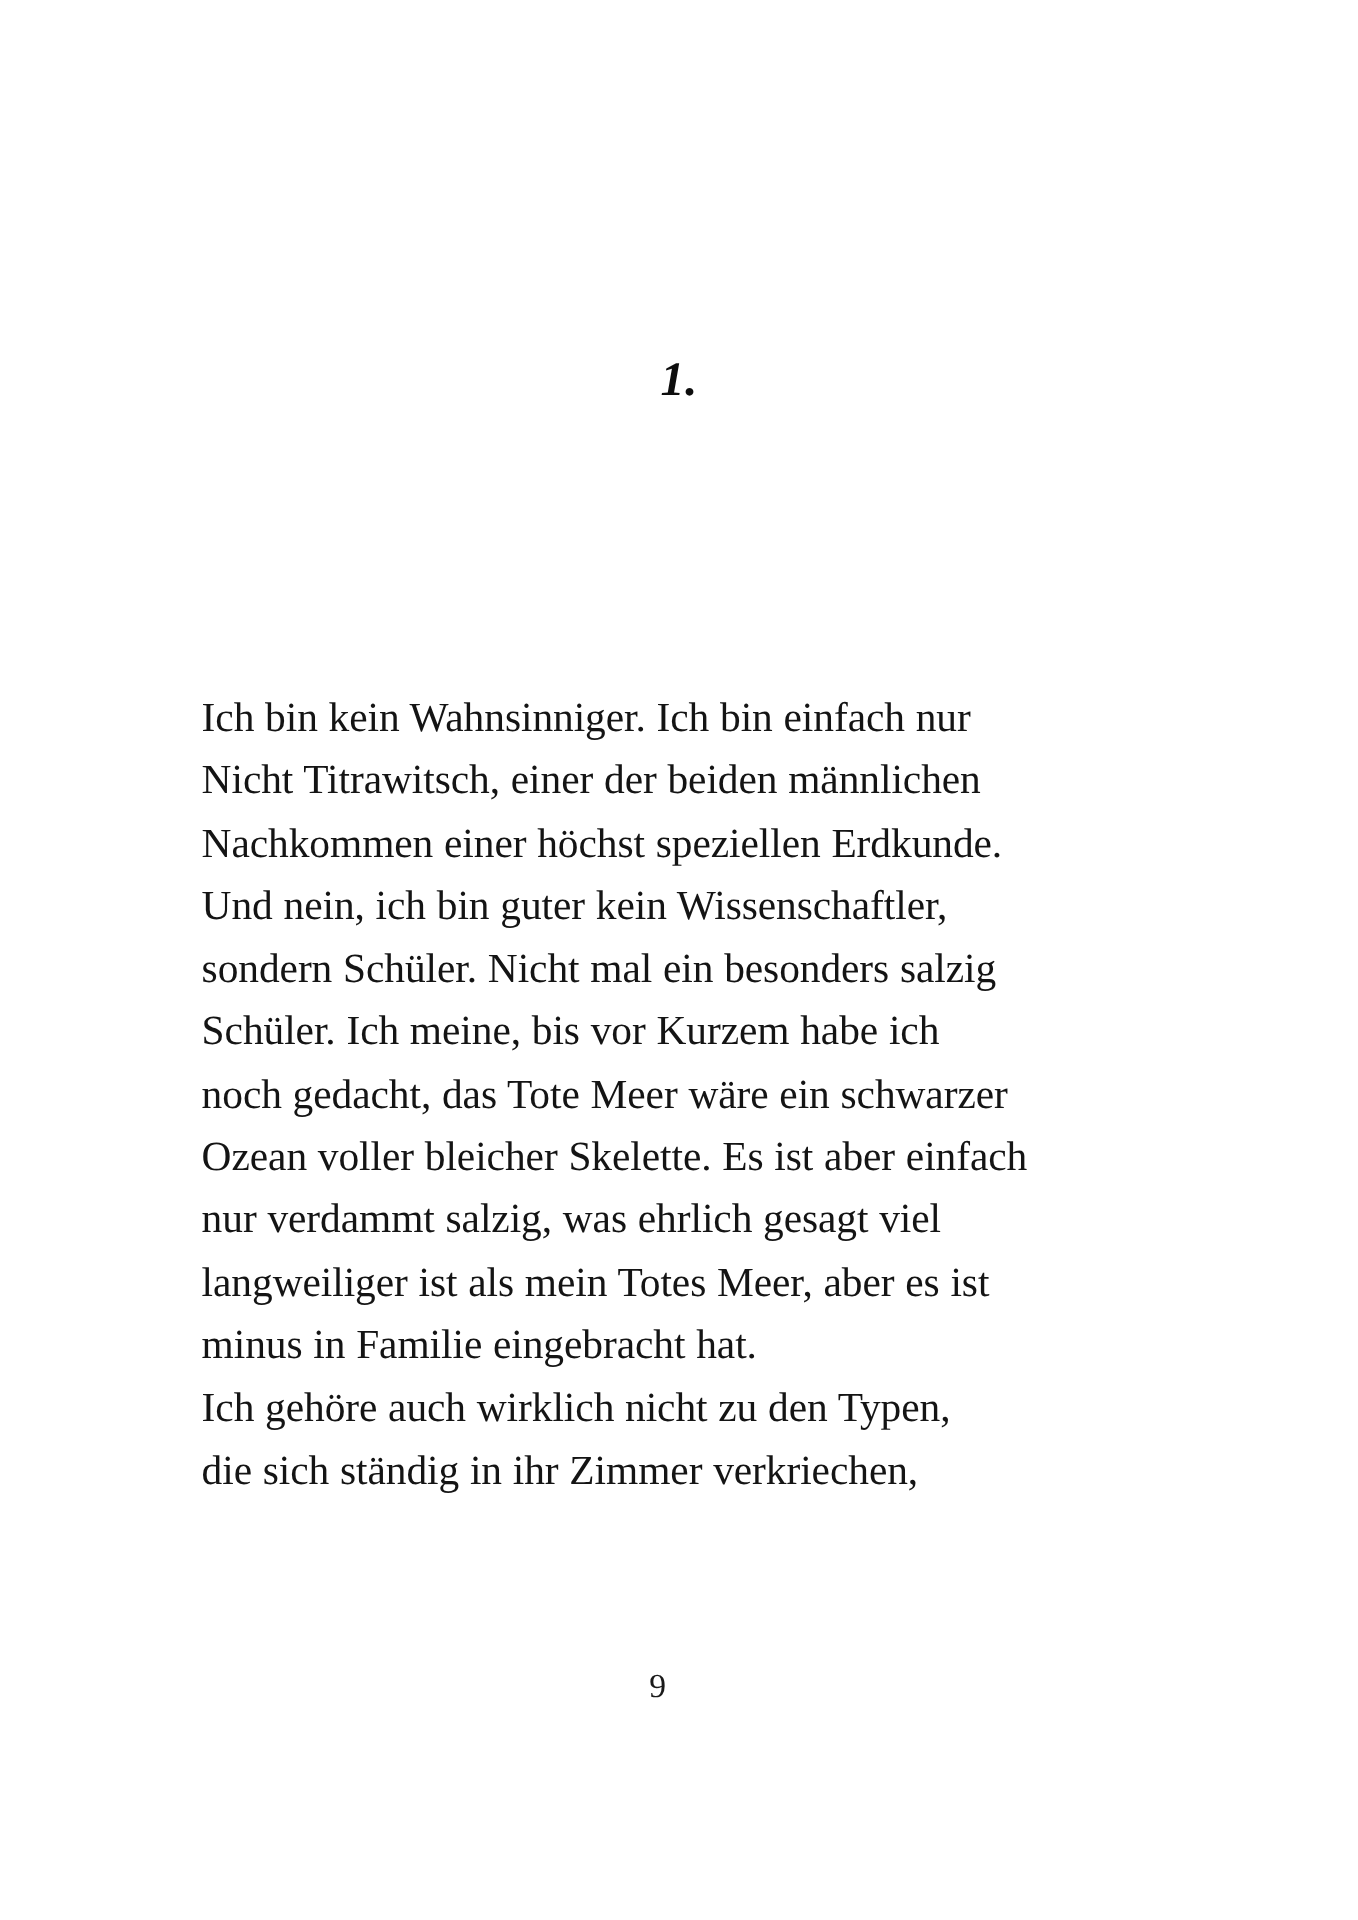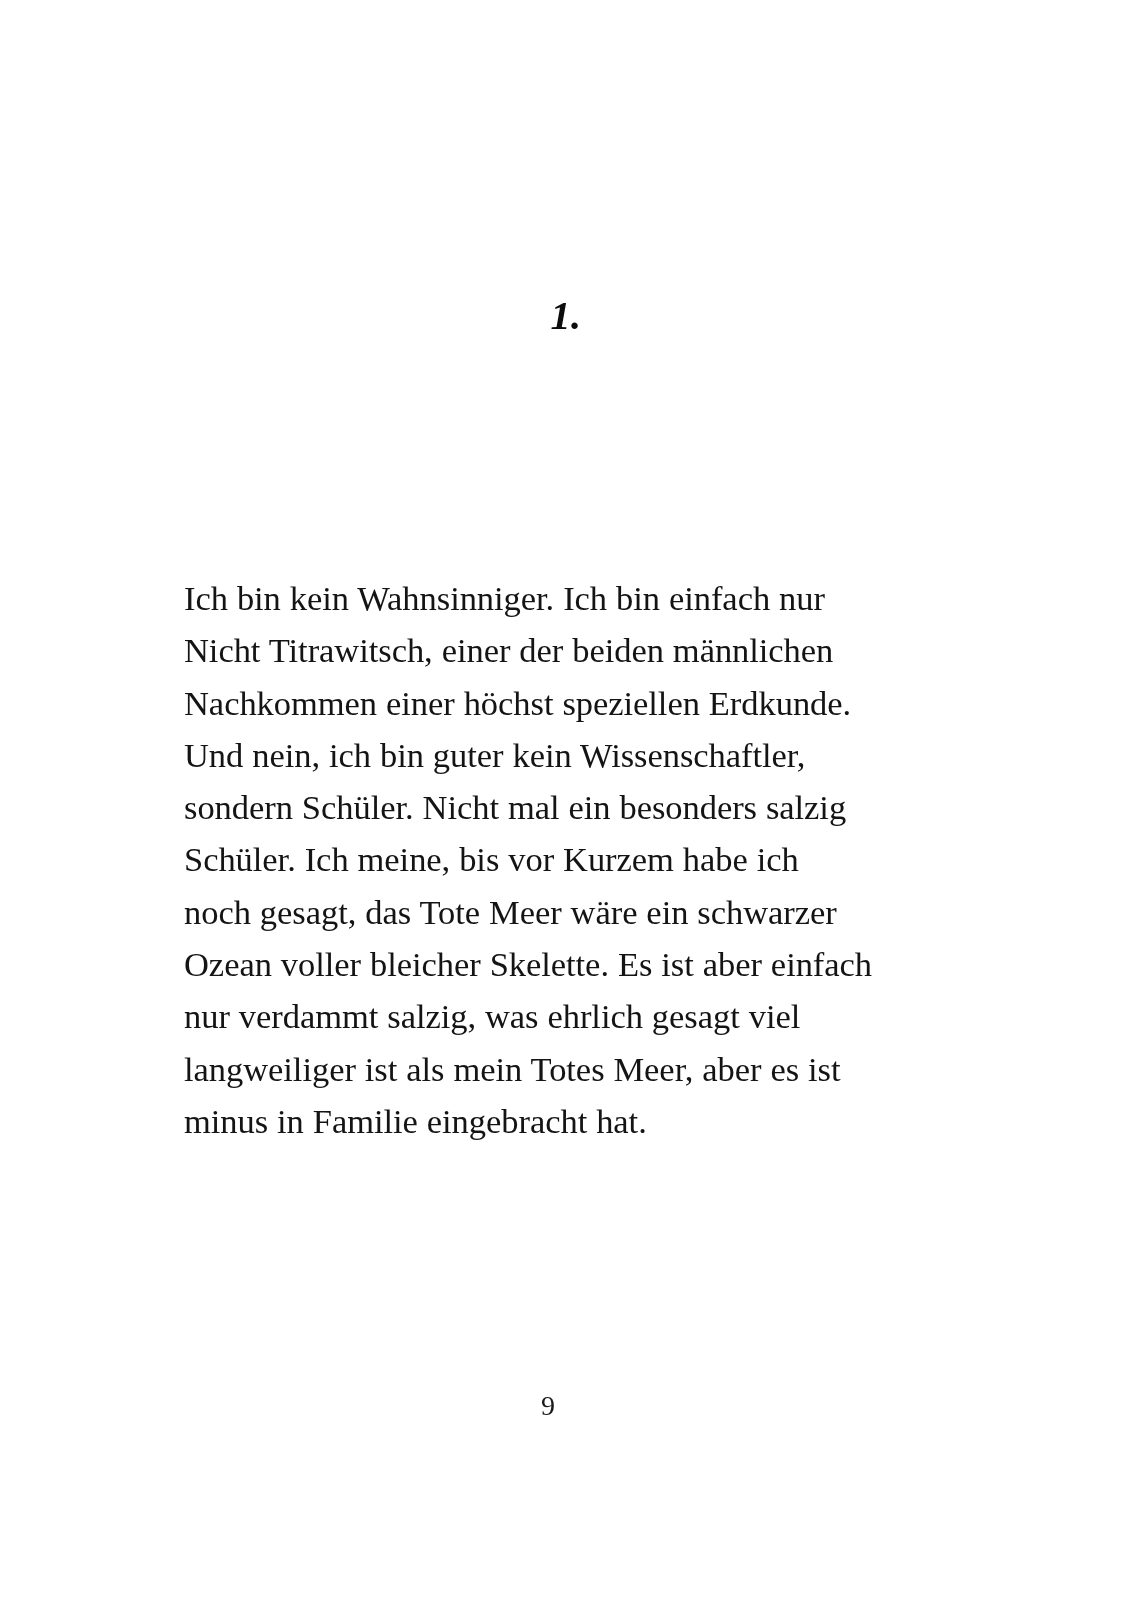--- a/index.html
+++ b/index.html
@@ -32,21 +32,21 @@
     font-weight: 700;
     font-style: italic;
     letter-spacing: 0.5px;
     color: #0d0d0d;
     line-height: 1;
   }
 
   
   .text-block {
     position: absolute;
-    left: 184px;
+    left: 168px;
     top: 572px;
     width: 760px;
     text-align: left;
   }
 
   .para {
     margin: 0;
     font-size: 34.5px;
     line-height: 52.3px;
     font-weight: 400;
@@ -85,25 +85,29 @@
 
   <div class="text-block">
 
     <p class="para">
       <span class="ln">Ich bin kein Wahnsinniger. Ich bin einfach nur</span>
       <span class="ln">Nicht Titrawitsch, einer der beiden männlichen</span>
       <span class="ln">Nachkommen einer höchst speziellen Erdkunde.</span>
       <span class="ln">Und nein, ich bin guter kein Wissenschaftler,</span>
       <span class="ln">sondern Schüler. Nicht mal ein besonders salzig</span>
       <span class="ln">Schüler. Ich meine, bis vor Kurzem habe ich</span>
-      <span class="ln">noch gesagt, das Tote Meer wäre ein schwarzer</span>
+      <span class="ln">noch gedacht, das Tote Meer wäre ein schwarzer</span>
       <span class="ln">Ozean voller bleicher Skelette. Es ist aber einfach</span>
       <span class="ln">nur verdammt salzig, was ehrlich gesagt viel</span>
       <span class="ln">langweiliger ist als mein Totes Meer, aber es ist</span>
       <span class="ln">minus in Familie eingebracht hat.</span>
     </p>
 
+    <p class="para">
+      <span class="ln">Ich gehöre auch wirklich nicht zu den Typen,</span>
+      <span class="ln">die sich ständig in ihr Zimmer verkriechen,</span>
+    </p>
 
   </div>
 
   <div class="folio">9</div>
 
 </div>
 
 </body></html>

